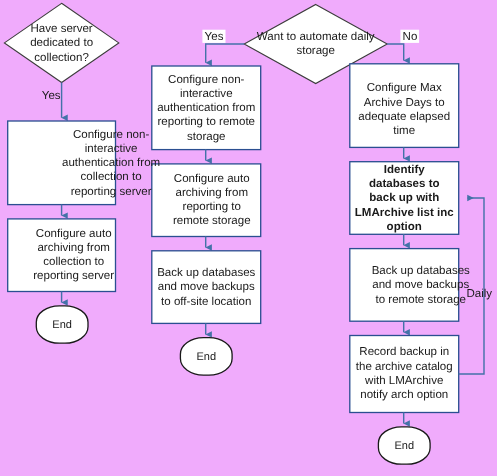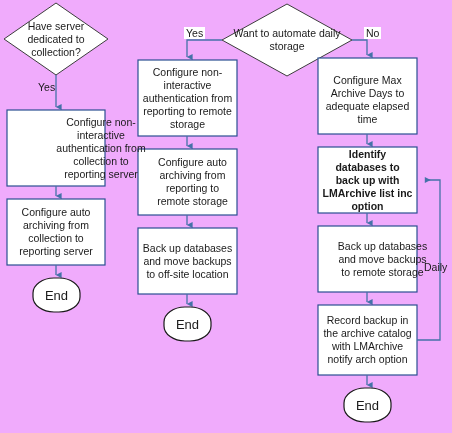--- a/index.html
+++ b/index.html
@@ -32,21 +32,21 @@
     text-align: center;
     font-family: "Liberation Sans", sans-serif;
     font-size: 10.5px;
     line-height: 13px;
     color: #1a1a1a;
     pointer-events: none;
     box-sizing: border-box;
   }
   .node-text.process { padding: 2px 4px; }
   .node-text.decision { padding: 2px 6px; }
-  .node-text.terminator { font-size: 13px; }
+  .node-text.terminator { font-size: 10px; }
   .edge-label {
     position: absolute;
     font-family: "Liberation Sans", sans-serif;
     font-size: 10.5px;
     color: #1a1a1a;
     white-space: nowrap;
     pointer-events: none;
     text-align: center;
   }
   .hit {
@@ -114,21 +114,21 @@
 
     <path d="M417,340 L440,340 L440,180 L425,180" fill="none" stroke="#4472a8" stroke-width="1.3" marker-end="url(#arrowLeft)"></path>
   </svg>
 
   <div class="node-text decision" style="left:4px; top:3px; width:104px; height:72px;">Have server dedicated to collection?</div>
 
   <div class="edge-label" style="left:38px; top:81px;">Yes</div>
 
   <div class="node-text process" style="left:7px; top:110px; width:98px; height:76px;margin-left:45px;">Configure non-interactive authentication from collection to reporting server</div>
 
-  <div class="node-text process" style="left:7px; top:199px; width:98px; height:66px;border-radius:18px;">Configure auto archiving from collection to reporting server</div>
+  <div class="node-text process" style="left:18px; top:199px; width:98px; height:66px;border-radius:18px;">Configure auto archiving from collection to reporting server</div>
 
   <div class="node-text terminator" style="left:33px; top:278px; width:47px; height:34px;">End</div>
 
   <div class="node-text decision" style="left:227px; top:4px; width:120px; height:72px;">Want to automate daily storage</div>
 
   <div class="edge-label" style="left:184px; top:27px; background:#ffffff; padding:0 2px;">Yes</div>
 
   <div class="node-text process" style="left:138px; top:60px; width:99px; height:76px;">Configure non-interactive authentication from reporting to remote storage</div>
 
   <div class="node-text process" style="left:138px; top:149px; width:99px; height:66px;padding-left:14px;">Configure auto archiving from reporting to remote storage</div>

